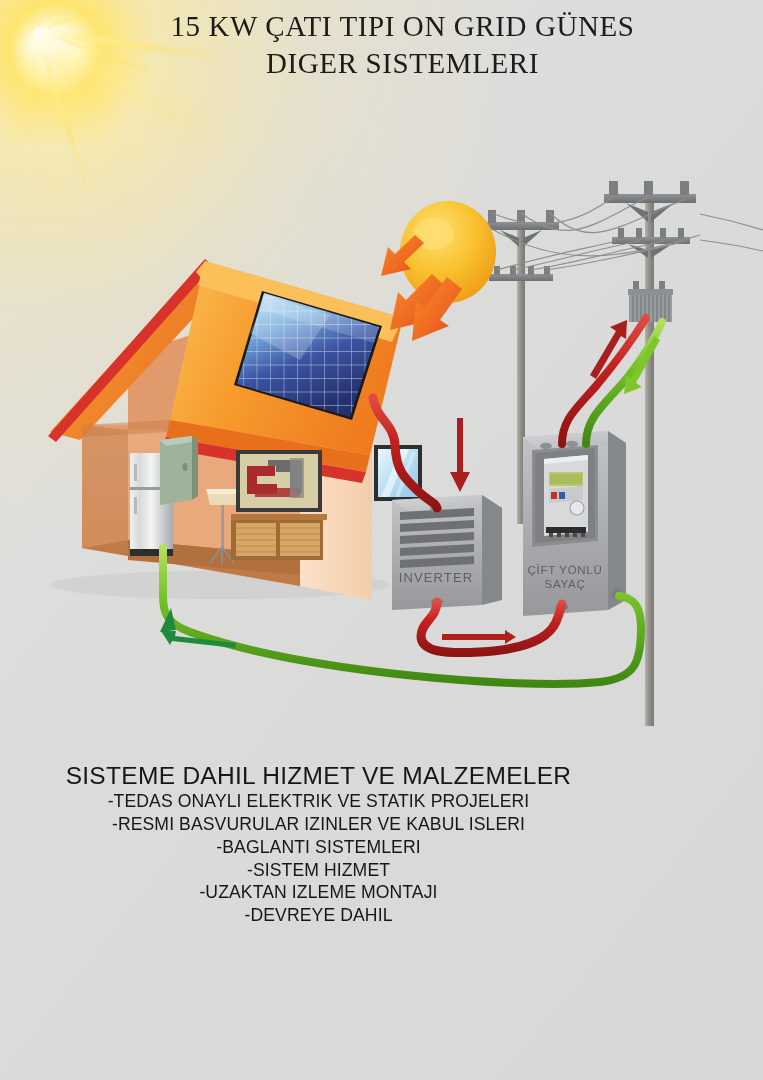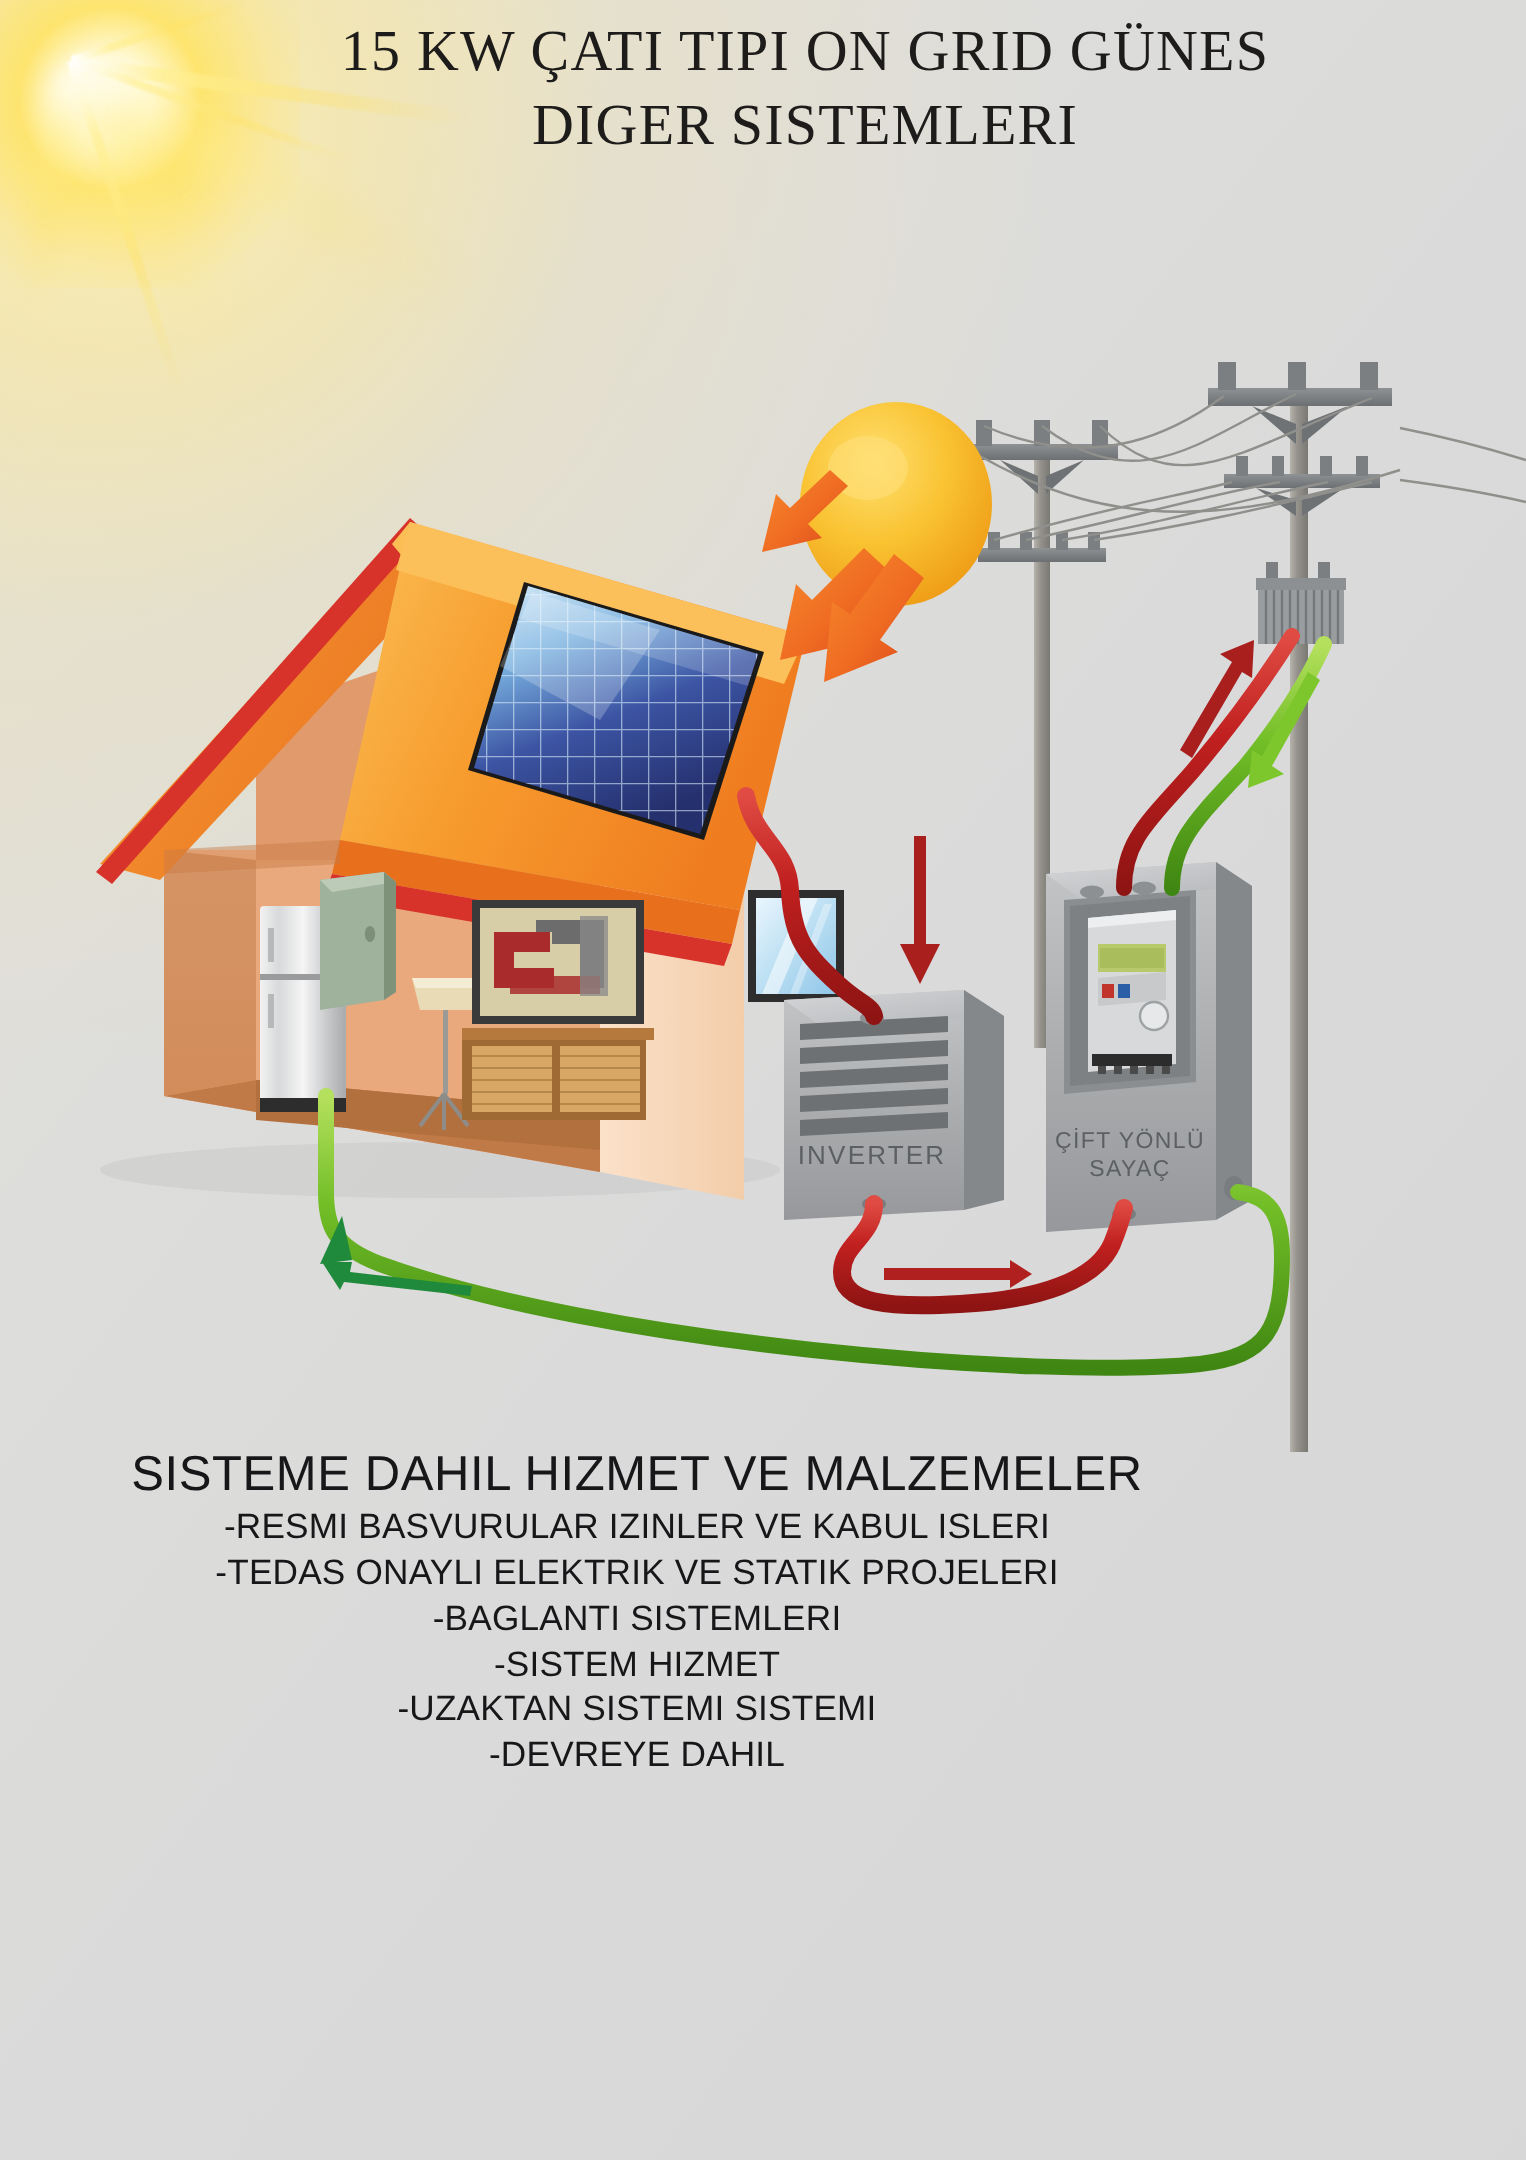--- a/index.html
+++ b/index.html
@@ -27,21 +27,21 @@
   
   .title{
     position:absolute;left:150px;top:8px;width:505px;
     text-align:center;color:#1d1c1a;
     font-family:"Liberation Serif",serif;
     font-size:29px;letter-spacing:0.6px;line-height:1.28;
     font-weight:400;
   }
   .title .ln{display:block;white-space:nowrap;}
   
-  .svc{position:absolute;left:0;top:724px;width:637px;text-align:center;color:#17171a;}
+  .svc{position:absolute;left:0;top:762px;width:637px;text-align:center;color:#17171a;}
   .svc-head{font-size:24.5px;letter-spacing:0.3px;line-height:1.14;}
   .svc-item{font-size:17.6px;letter-spacing:0.1px;line-height:1.30;}
   
   #scene{position:absolute;left:0;top:0;width:763px;height:1080px;}
 </style>
 </head>
 <body>
 
 <div id="page">
 
@@ -402,21 +402,21 @@
     </g>
 
     <g>
       <rect x="457" y="418" width="6" height="58" fill="#a81f1e"></rect>
       <path d="M450 472 L470 472 L460 492 Z" fill="#a81f1e"></path>
     </g>
   </svg>
 
   <div class="svc">
     <div class="svc-head">SISTEME DAHIL HIZMET VE MALZEMELER</div>
+    <div class="svc-item">-TEDAS ONAYLI ELEKTRIK VE STATIK PROJELERI</div>
     <div class="svc-item">-RESMI BASVURULAR IZINLER VE KABUL ISLERI</div>
-    <div class="svc-item">-TEDAS ONAYLI ELEKTRIK VE STATIK PROJELERI</div>
     <div class="svc-item">-BAGLANTI SISTEMLERI</div>
     <div class="svc-item">-SISTEM HIZMET</div>
-    <div class="svc-item">-UZAKTAN SISTEMI SISTEMI</div>
+    <div class="svc-item">-UZAKTAN IZLEME MONTAJI</div>
     <div class="svc-item">-DEVREYE DAHIL</div>
   </div>
 
 </div>
 
 </body></html>

